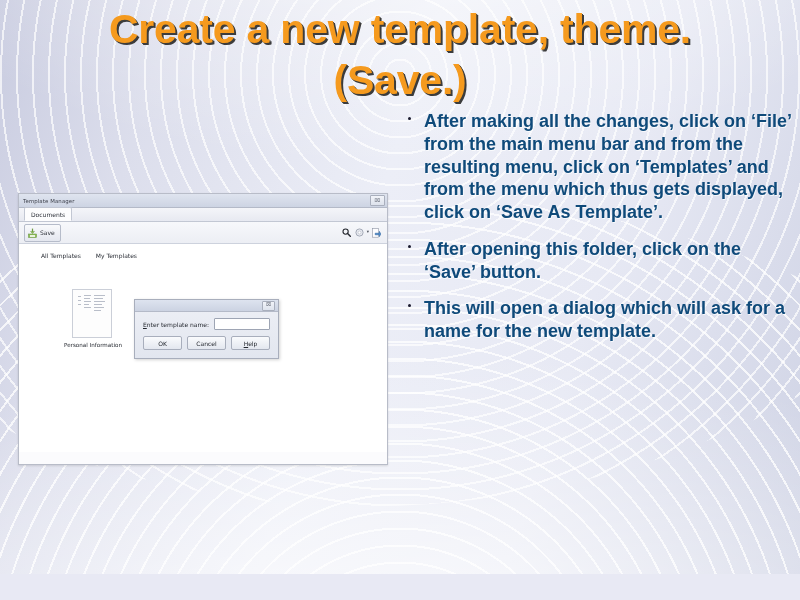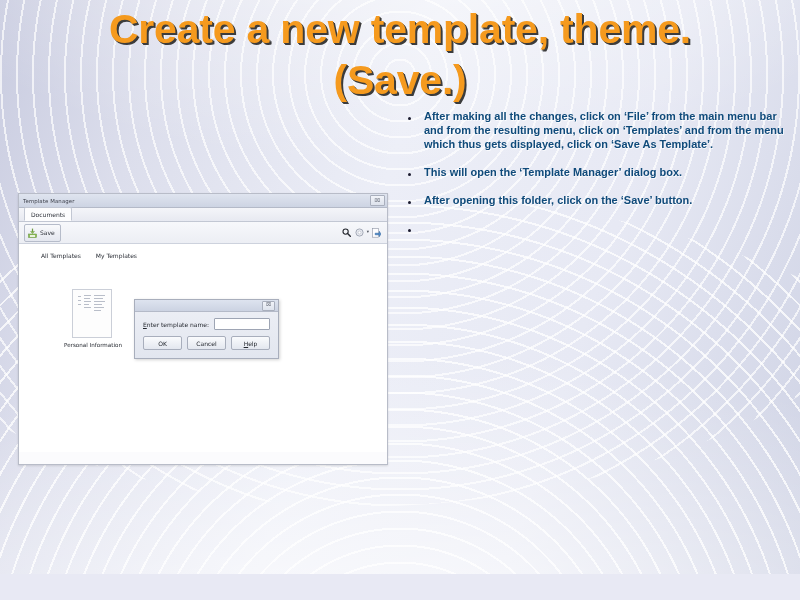--- a/index.html
+++ b/index.html
@@ -91,21 +91,21 @@
     left: 398px;
     top: 110px;
     width: 398px;
     z-index: 6;
   }
   .bullet {
     position: relative;
     padding-left: 26px;
     margin-bottom: 14px;
     color: #0f4a7a;
-    font-size: 11px;
+    font-size: 18px;
     font-weight: bold;
     line-height: 1.265;
     text-shadow: 0.7px 0.7px 0 rgba(255,255,255,0.75);
   }
   .bullet .dot {
     position: absolute;
     left: 10px;
     top: 7px;
     width: 3px;
     height: 3px;
@@ -340,28 +340,25 @@
     <div>(Save.)</div>
   </div>
 
   <div id="bullets">
     <div class="bullet">
       <span class="dot"></span>
       <span>After making all the changes, click on ‘File’ from the main menu bar and from the resulting menu, click on ‘Templates’ and from the menu which thus gets displayed, click on ‘Save As Template’.</span>
     </div>
     <div class="bullet">
       <span class="dot"></span>
-      <span>This will open the ‘Template Manager’ dialog box.</span>
+      <span>After opening this folder, click on the ‘Save’ button.</span>
     </div>
     <div class="bullet">
       <span class="dot"></span>
-      <span>After opening this folder, click on the ‘Save’ button.</span>
-    </div>
-    <div class="bullet">
-      <span class="dot"></span>
+      <span>This will open a dialog which will ask for a name for the new template.</span>
     </div>
   </div>
 
   <div id="shot">
 
     <div class="tm-titlebar">
       <span class="tm-title-text">Template Manager</span>
       <span class="tm-close">⌧</span>
     </div>
 

